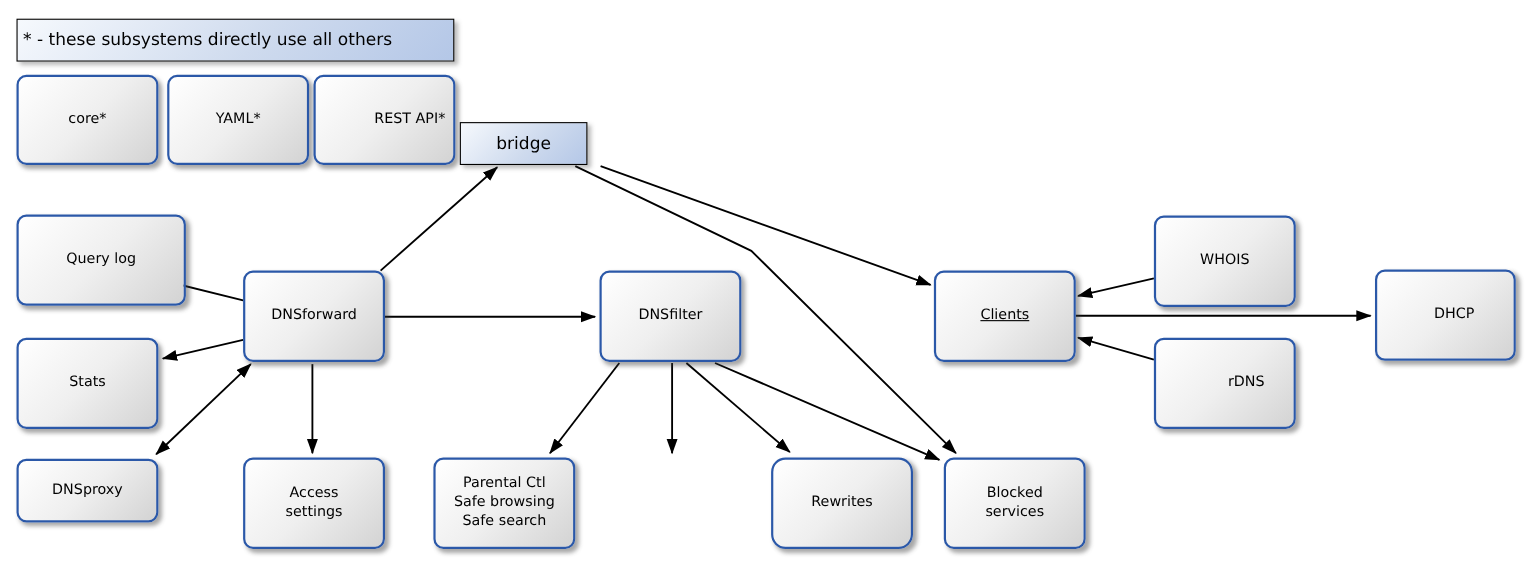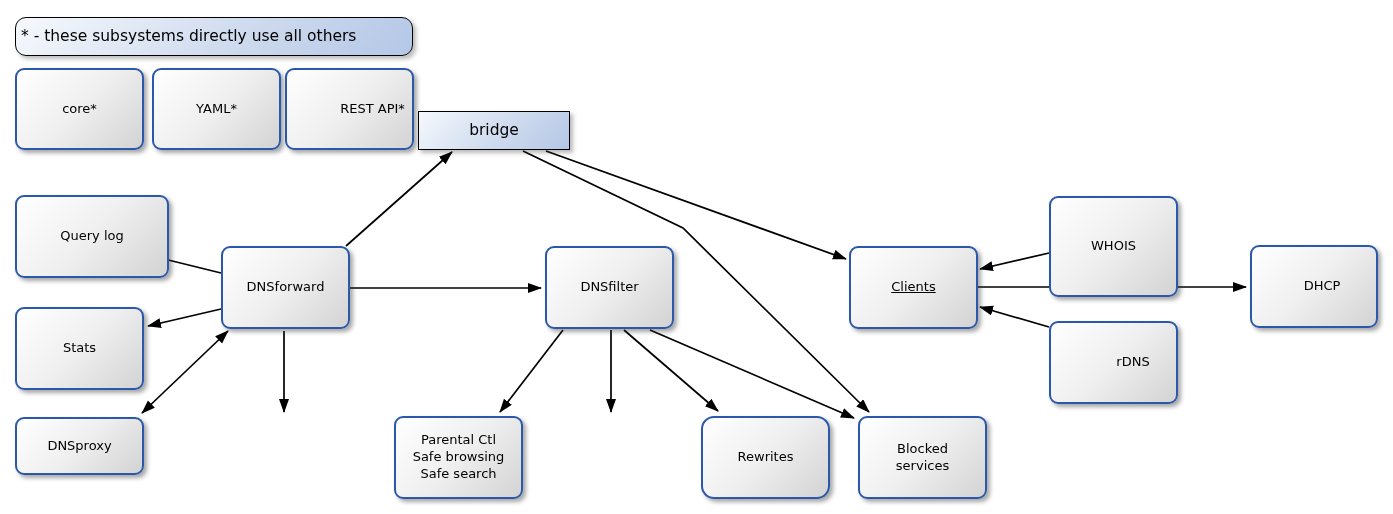--- a/index.html
+++ b/index.html
@@ -32,21 +32,21 @@
     box-sizing: border-box;
     border: 1.5px solid #000000;
     background: linear-gradient(135deg, #f6f9fd 0%, #cfdbee 55%, #b4c7e7 100%);
     box-shadow: 3px 3px 4px rgba(60,60,60,0.35);
     display: flex;
     align-items: center;
     font-size: 15.5px;
     line-height: 1.2;
   }
   .banner.center { justify-content: center; }
-  .legend-box { padding-left: 5px; border-radius: 11px; }
+  .legend-box { padding-left: 5px; }
   svg.edges { position: absolute; left: 0; top: 0; pointer-events: none; }
   svg.edges line, svg.edges polyline {
     stroke: #000000;
     stroke-width: 1.7;
     fill: none;
   }
 </style>
 </head>
 <body>
 
@@ -74,34 +74,36 @@
     <line x1="1049" y1="327" x2="980" y2="307" marker-end="url(#ah)"></line>
     <line x1="978" y1="287" x2="1246" y2="287" marker-end="url(#ah)"></line>
   </svg>
 
   <div class="banner legend-box" style="left:15px; top:17px; width:398px; height:39px;">* - these subsystems directly use all others</div>
 
   <div class="node" style="left:15px; top:68px; width:129px; height:82px;">core*</div>
   <div class="node" style="left:152px; top:68px; width:129px; height:82px;">YAML*</div>
   <div class="node" style="left:285px; top:68px; width:129px; height:82px;padding-left:46px;">REST API*</div>
 
-  <div class="banner center" style="left:418px; top:111px; width:152px; height:39px;">bridge</div>
+  <div class="banner center" style="left:418px; top:111px; width:116px; height:39px;">bridge</div>
 
   <div class="node" style="left:15px; top:195px; width:154px; height:83px;">Query log</div>
   <div class="node" style="left:15px; top:307px; width:129px; height:83px;">Stats</div>
   <div class="node" style="left:15px; top:417px; width:129px; height:58px;">DNSproxy</div>
 
   <div class="node" style="left:221px; top:246px; width:129px; height:83px;">DNSforward</div>
+  <div class="node" style="left:221px; top:416px; width:129px; height:83px;">Access
+settings</div>
   <div class="node" style="left:545px; top:246px; width:129px; height:83px;">DNSfilter</div>
 
   <div class="node" style="left:394px; top:416px; width:129px; height:83px;">Parental Ctl
 Safe browsing
 Safe search</div>
   <div class="node" style="left:701px; top:416px; width:129px; height:83px;border-radius:13px;">Rewrites</div>
   <div class="node" style="left:858px; top:416px; width:129px; height:83px;">Blocked
 services</div>
 
   <div class="node" style="left:849px; top:246px; width:129px; height:83px;text-decoration:underline;">Clients</div>
-  <div class="node" style="left:1049px; top:196px; width:129px; height:101px;">WHOIS</div>
-  <div class="node" style="left:1049px; top:321px; width:129px; height:83px;padding-left:39px;">rDNS</div>
+  <div class="node" style="left:1049px; top:196px; width:129px; height:83px;">WHOIS</div>
+  <div class="node" style="left:1049px; top:307px; width:129px; height:83px;padding-left:39px;">rDNS</div>
   <div class="node" style="left:1250px; top:245px; width:128px; height:83px;padding-left:16px;">DHCP</div>
 
 </div>
 
 </body></html>

